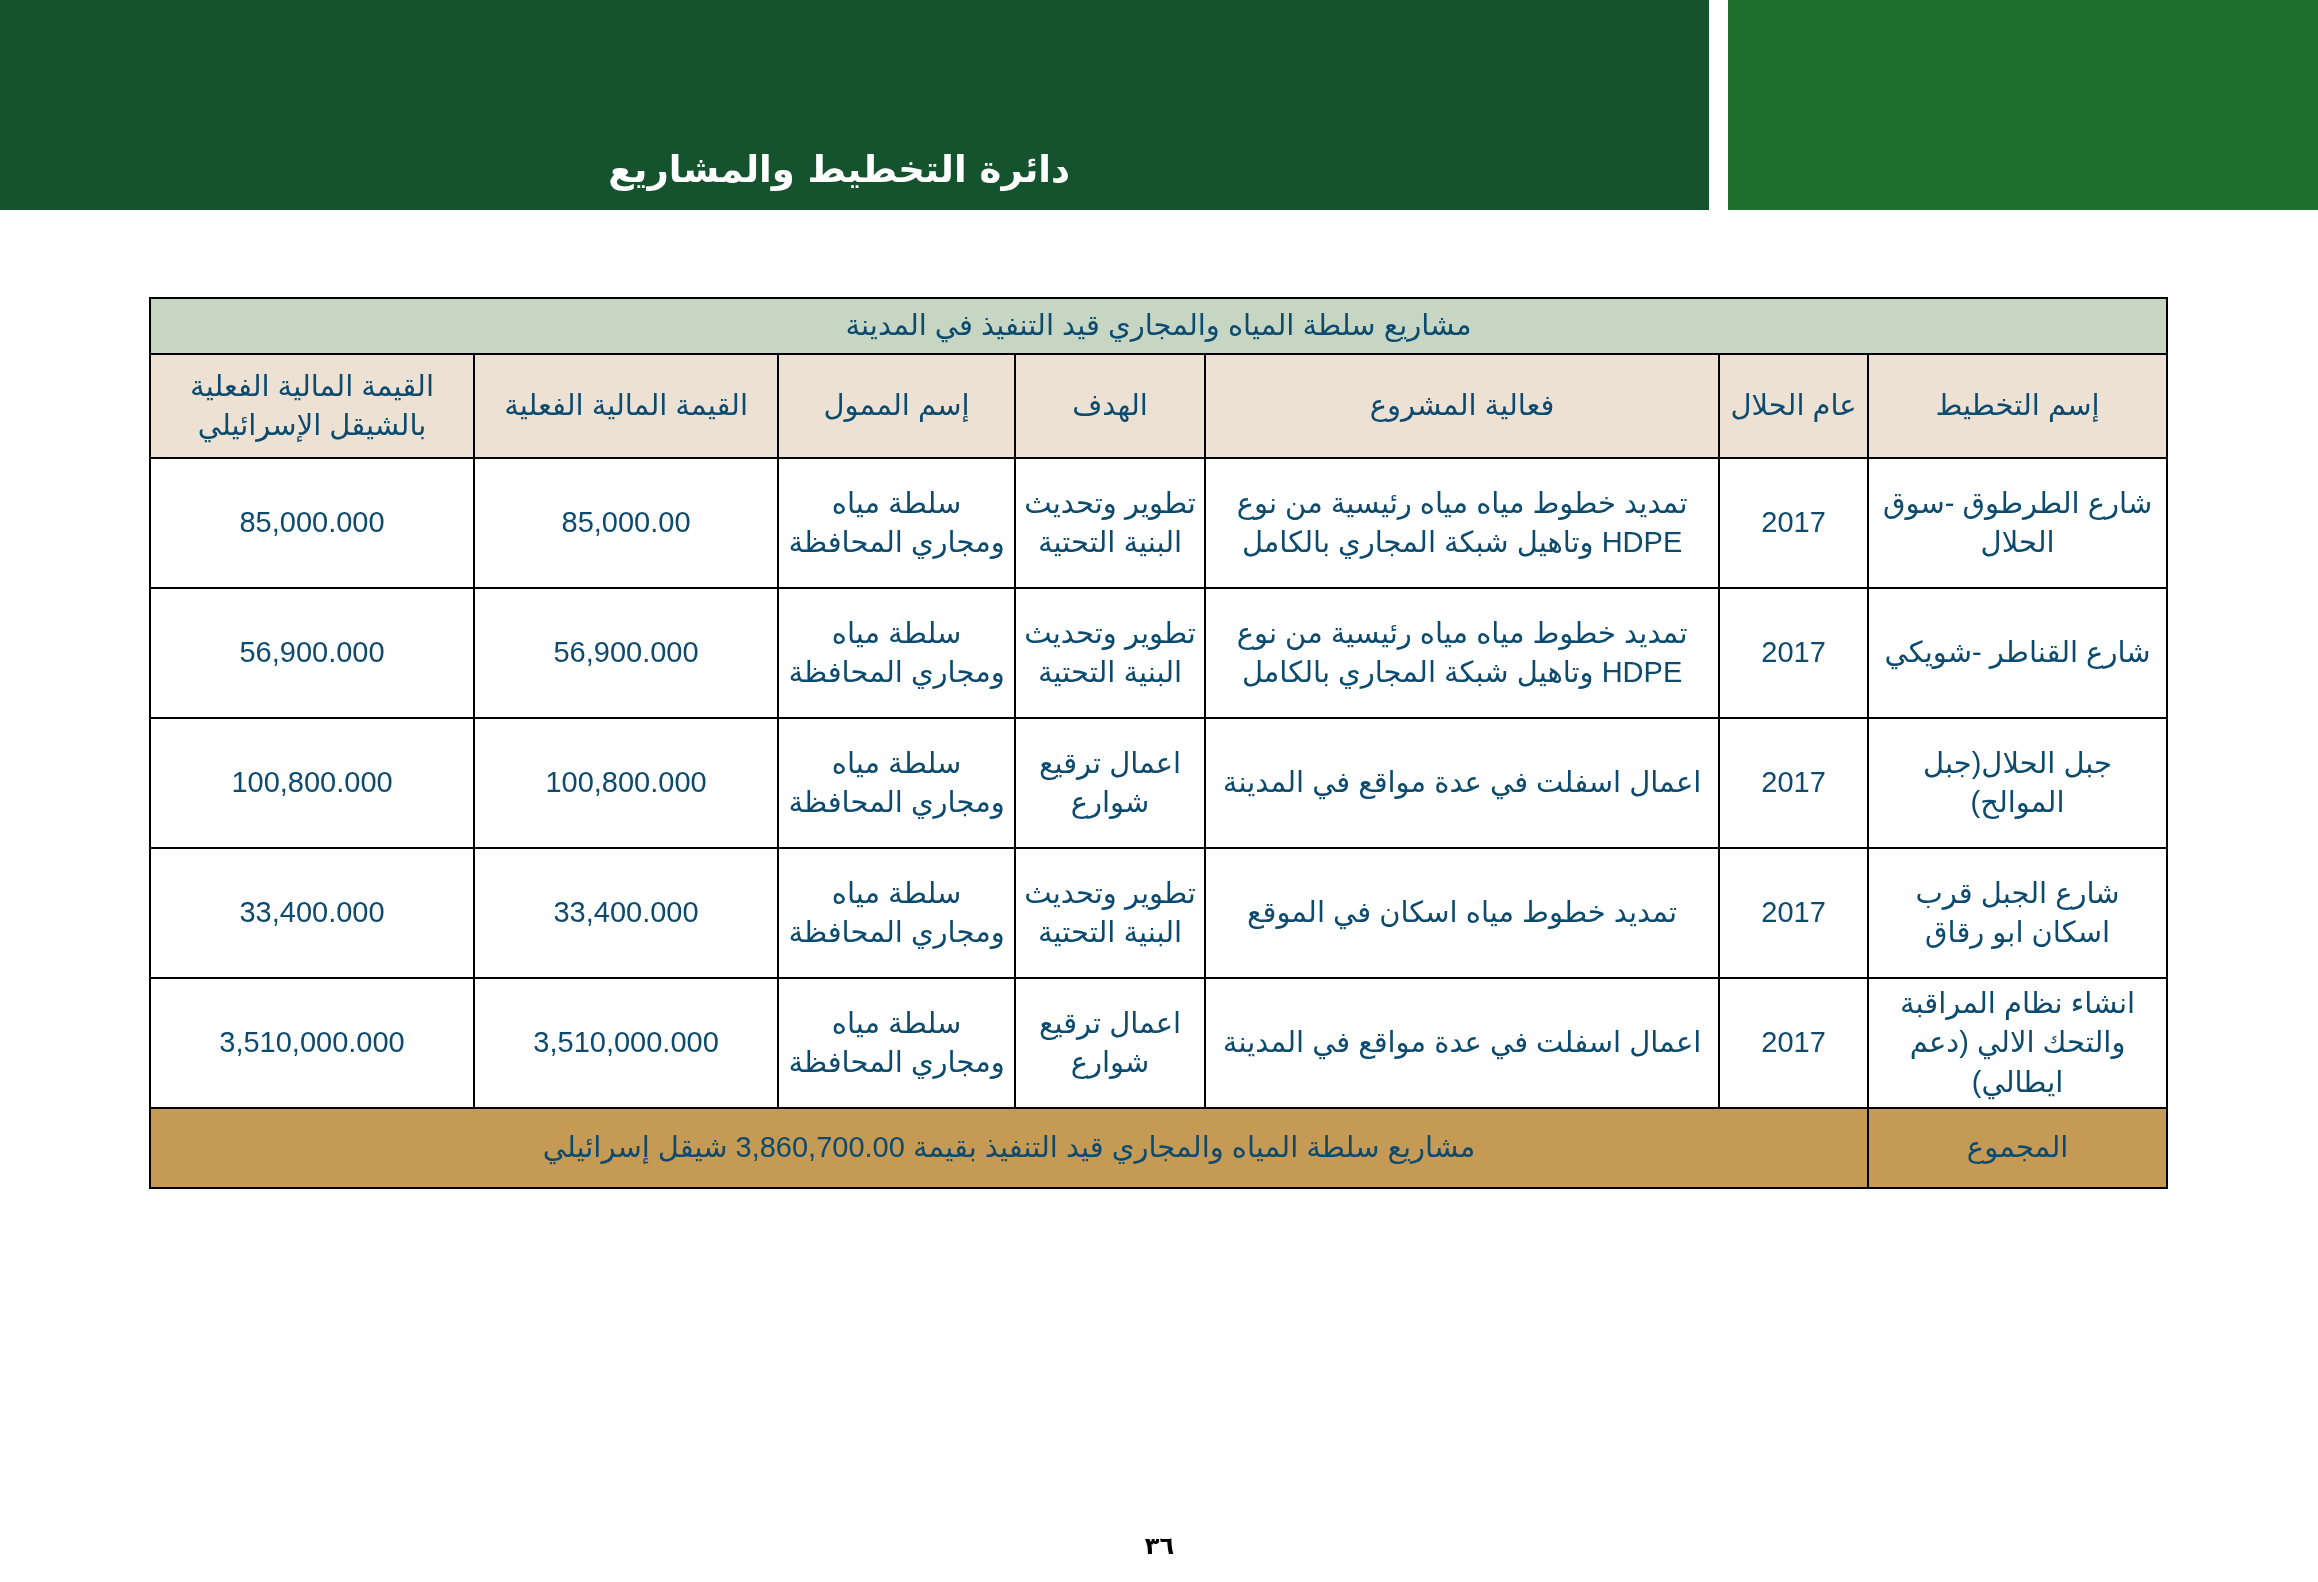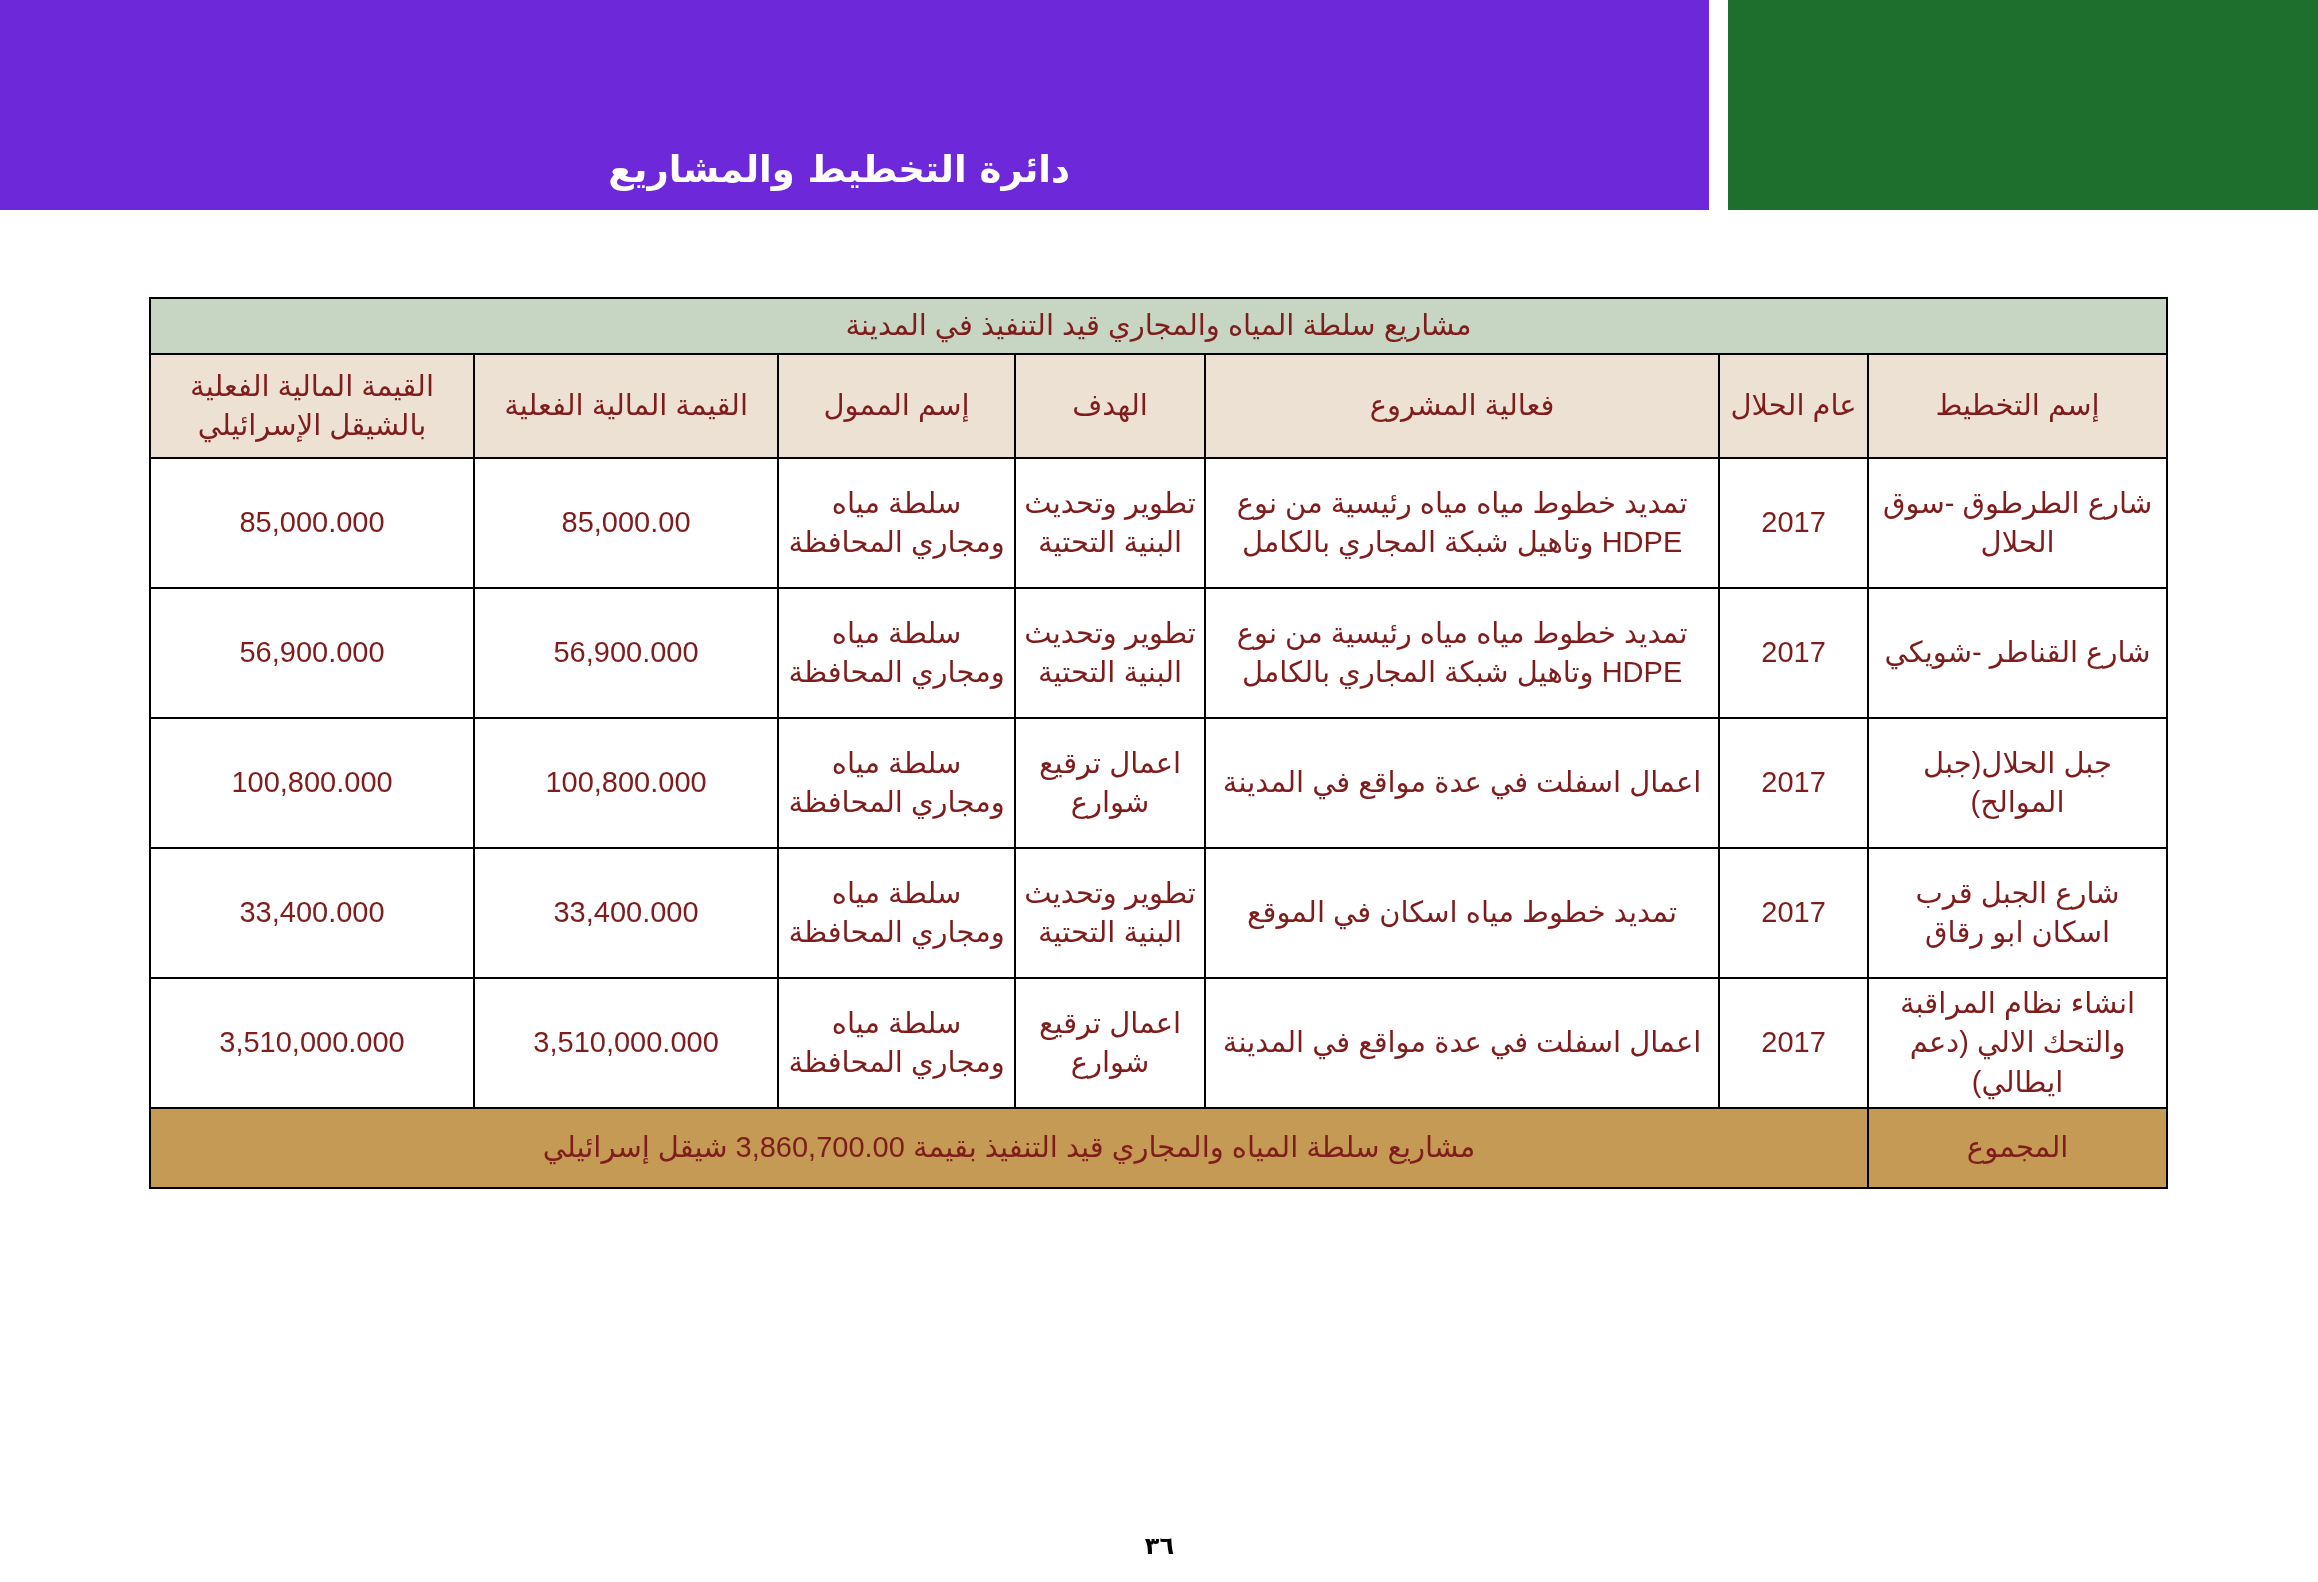--- a/index.html
+++ b/index.html
@@ -1,37 +1,37 @@
 <!DOCTYPE html>
 <html style="font-size:10.6px"><head>
 <meta charset="utf-8">
 <style>
   html, body { margin: 0; padding: 0; }
   body {
     width: 2319px; height: 1582px; position: relative; background: #ffffff;
     font-family: "Liberation Sans", "DejaVu Sans", sans-serif; overflow: hidden;
   }
   .band-gold {
-    position: absolute; left: 0; top: 0; width: 1709px; height: 210px; background: #6d28d9;
+    position: absolute; left: 0; top: 0; width: 1709px; height: 210px; background: #14532d;
   }
   .band-green {
     position: absolute; left: 1728px; top: 0; width: 590px; height: 210px; background: #1e6e2e;
   }
   .dept-title {
     position: absolute; right: 639px; top: 151px; color: #ffffff;
     font-family: "DejaVu Sans", sans-serif; font-weight: bold; font-size: 37px;
     direction: rtl; white-space: nowrap; line-height: 1;
   }
   table.projects {
     position: absolute; left: 149px; top: 297px; width: 2018px;
     border-collapse: collapse; direction: rtl; table-layout: fixed;
   }
   table.projects td, table.projects th {
     border: 2.6px solid #000; text-align: center; vertical-align: middle;
-    color: #7f1d1d; font-size: 29px; line-height: 1.35; padding: 0 6.6px; font-weight: normal;
+    color: #0c4a6e; font-size: 29px; line-height: 1.35; padding: 0 6.6px; font-weight: normal;
   }
   .title-row td { background: #c6d6c2; height: 54px; font-size: 28px; }
   .head-row th { background: #ede1d3; height: 102px; font-size: 28px; }
   .data-row td { background: #ffffff; height: 128px; }
   .total-row td { background: #c59a54; height: 78px; font-size: 28px; }
   .num { font-size: 30px; margin-left: 40px; }
   .page-number {
     position: absolute; left: 0; width: 2319px; top: 1532px; text-align: center;
     font-family: "DejaVu Sans", sans-serif; font-weight: bold; font-size: 24px; color: #000000;
   }

